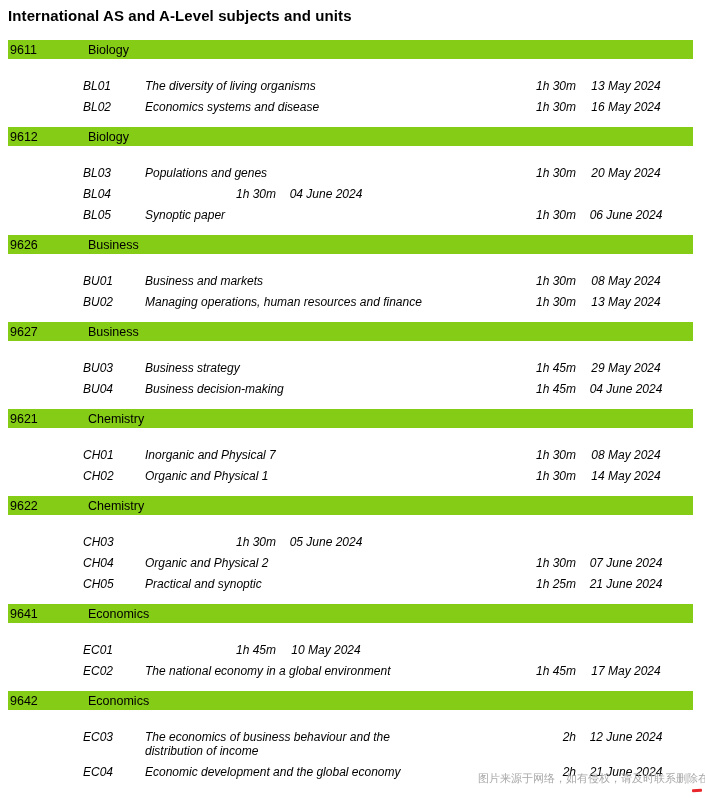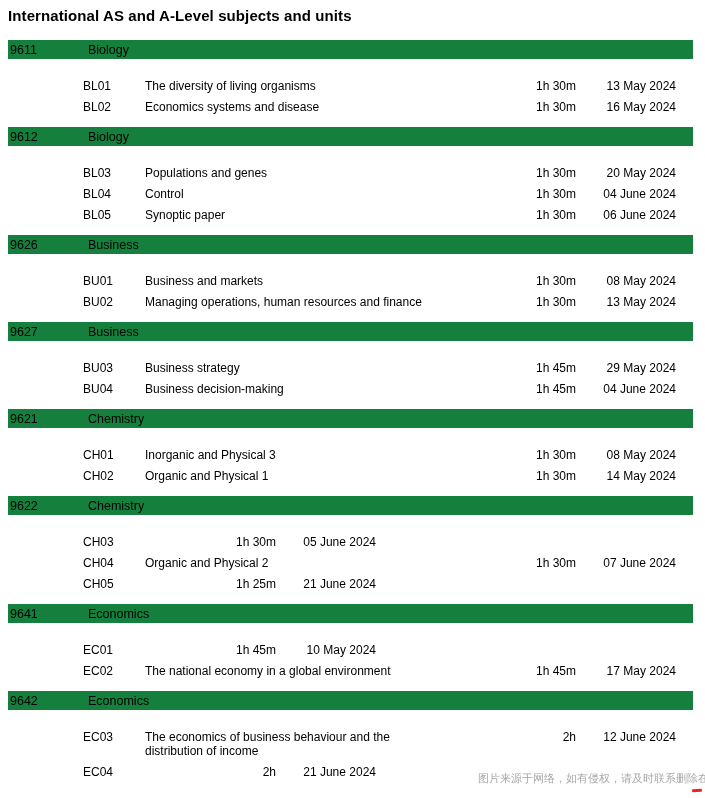--- a/index.html
+++ b/index.html
@@ -20,34 +20,35 @@
     font-size: 15px;
     font-weight: bold;
     line-height: 16px;
     margin: 0 0 16px 0;
     letter-spacing: 0.1px;
   }
   .section { margin: 0; }
   .section-bar {
     width: 685px;
     height: 19px;
-    background: #15803d;
+    background: #84cc16;
     display: flex;
     align-items: center;
     font-size: 12.5px;
   }
   .s-code {
     padding-left: 2px;
     width: 78px;
     flex: 0 0 auto;
   }
   .s-subject { flex: 1 1 auto; }
   .units {
     margin-top: 20px;
     margin-bottom: 13px;
+    font-style: italic;
   }
   .unit-row {
     display: flex;
     align-items: flex-start;
     line-height: 14px;
   }
   .unit-row + .unit-row { margin-top: 7px; }
   .u-code {
     margin-left: 75px;
     width: 62px;
@@ -58,21 +59,21 @@
     flex: 0 0 auto;
   }
   .u-duration {
     width: 131px;
     flex: 0 0 auto;
     text-align: right;
   }
   .u-date {
     width: 100px;
     flex: 0 0 auto;
-    text-align: right;
+    text-align: center;
   }
   .watermark {
     position: absolute;
     left: 478px;
     top: 771px;
     font-size: 11px;
     line-height: 14px;
     color: #a8a8a8;
     white-space: nowrap;
     pointer-events: none;
@@ -125,21 +126,20 @@
     <div class="units">
   <div class="unit-row">
     <span class="u-code">BL03</span>
     <span class="u-title">Populations and genes</span>
     <span class="u-duration">1h 30m</span>
     <span class="u-date">20 May 2024</span>
   </div>
 
   <div class="unit-row">
     <span class="u-code">BL04</span>
-    <span class="u-title">Control</span>
     <span class="u-duration">1h 30m</span>
     <span class="u-date">04 June 2024</span>
   </div>
 
   <div class="unit-row">
     <span class="u-code">BL05</span>
     <span class="u-title">Synoptic paper</span>
     <span class="u-duration">1h 30m</span>
     <span class="u-date">06 June 2024</span>
   </div>
@@ -191,21 +191,21 @@
   </div>
 
   <div class="section">
     <div class="section-bar">
       <span class="s-code">9621</span>
       <span class="s-subject">Chemistry</span>
     </div>
     <div class="units">
   <div class="unit-row">
     <span class="u-code">CH01</span>
-    <span class="u-title">Inorganic and Physical 3</span>
+    <span class="u-title">Inorganic and Physical 7</span>
     <span class="u-duration">1h 30m</span>
     <span class="u-date">08 May 2024</span>
   </div>
 
   <div class="unit-row">
     <span class="u-code">CH02</span>
     <span class="u-title">Organic and Physical 1</span>
     <span class="u-duration">1h 30m</span>
     <span class="u-date">14 May 2024</span>
   </div>
@@ -226,20 +226,21 @@
 
   <div class="unit-row">
     <span class="u-code">CH04</span>
     <span class="u-title">Organic and Physical 2</span>
     <span class="u-duration">1h 30m</span>
     <span class="u-date">07 June 2024</span>
   </div>
 
   <div class="unit-row">
     <span class="u-code">CH05</span>
+    <span class="u-title">Practical and synoptic</span>
     <span class="u-duration">1h 25m</span>
     <span class="u-date">21 June 2024</span>
   </div>
 </div>
   </div>
 
   <div class="section">
     <div class="section-bar">
       <span class="s-code">9641</span>
       <span class="s-subject">Economics</span>
@@ -268,20 +269,21 @@
     <div class="units">
   <div class="unit-row">
     <span class="u-code">EC03</span>
     <span class="u-title">The economics of business behaviour and the distribution of income</span>
     <span class="u-duration">2h</span>
     <span class="u-date">12 June 2024</span>
   </div>
 
   <div class="unit-row">
     <span class="u-code">EC04</span>
+    <span class="u-title">Economic development and the global economy</span>
     <span class="u-duration">2h</span>
     <span class="u-date">21 June 2024</span>
   </div>
 </div>
   </div>
 </div>
 </div>
 
 <div class="watermark">图片来源于网络，如有侵权，请及时联系删除在留学规划</div>
 

